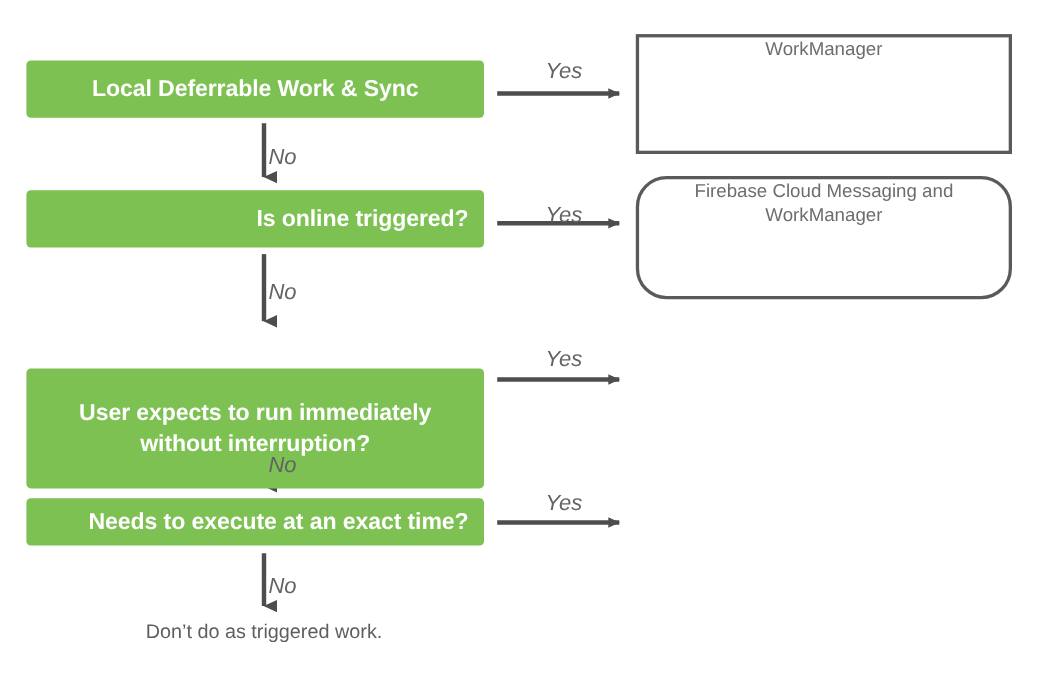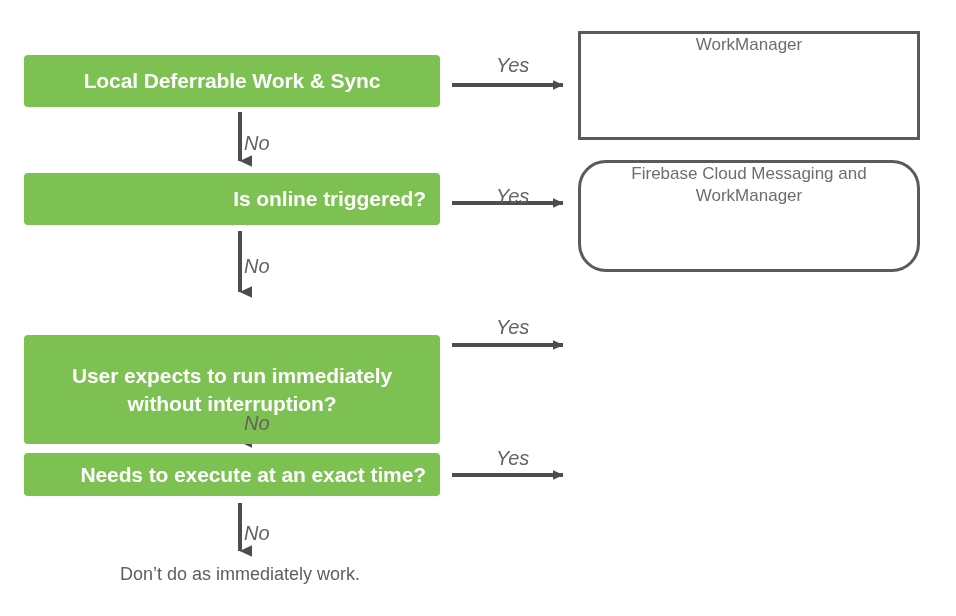--- a/index.html
+++ b/index.html
@@ -183,15 +183,15 @@
   <span class="edge-label yes-lbl yes1">Yes</span>
   <span class="edge-label yes-lbl yes2">Yes</span>
   <span class="edge-label yes-lbl yes3">Yes</span>
   <span class="edge-label yes-lbl yes4">Yes</span>
 
   <span class="edge-label no-lbl no1">No</span>
   <span class="edge-label no-lbl no2">No</span>
   <span class="edge-label no-lbl no3">No</span>
   <span class="edge-label no-lbl no4">No</span>
 
-  <div class="terminal-text">Don’t do as immediately work.</div>
+  <div class="terminal-text">Don’t do as triggered work.</div>
 
 </div>
 
 </body></html>

